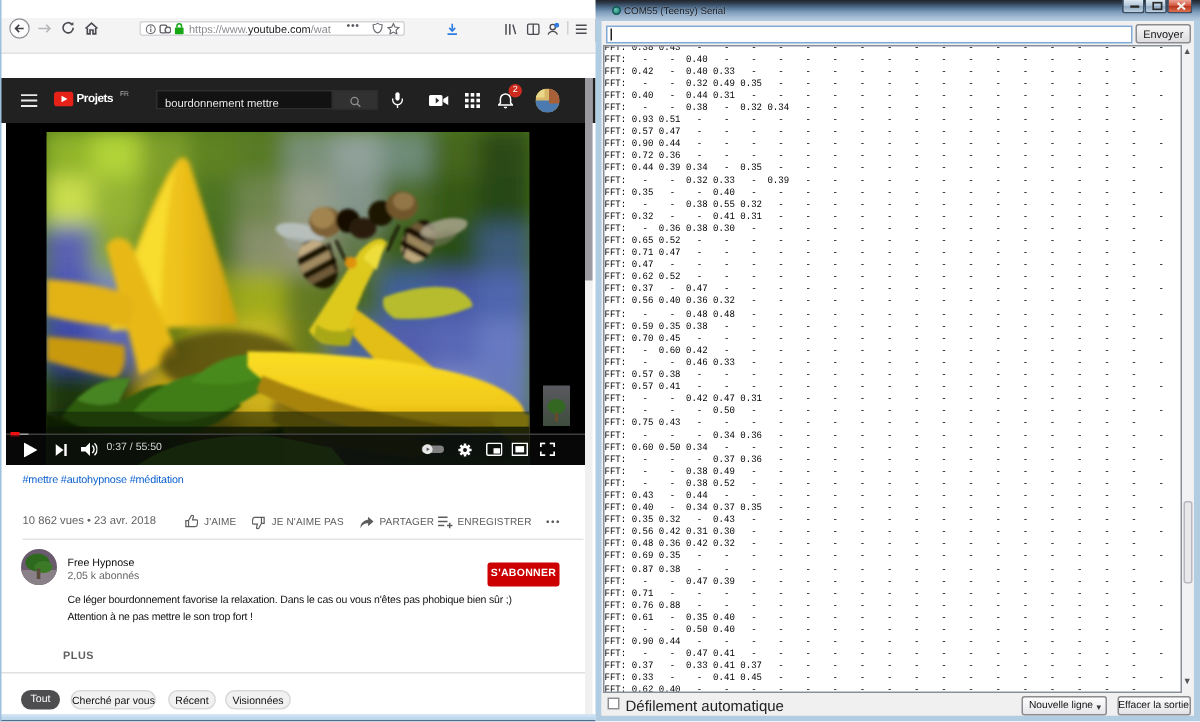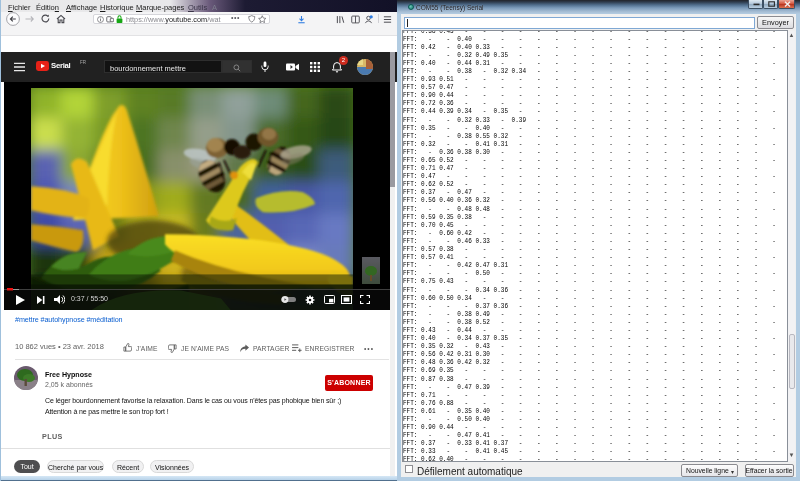--- a/index.html
+++ b/index.html
@@ -22,21 +22,21 @@
 
 #ythead{position:absolute;left:0;top:52px;width:397px;height:30px;background:#212121}
 
 #player{position:absolute;left:4px;top:82px;width:386px;height:228px;background:#000}
 
 .hash{position:absolute;left:15px;top:314.5px;font-size:7.2px;color:#0b5fd0;letter-spacing:-0.1px}
 #vtitle{position:absolute;left:15px;top:325px;font-size:8.8px;color:#0d0d0d;letter-spacing:-0.05px}
 #vmeta{position:absolute;left:15px;top:342px;font-size:7.5px;color:#616161}
 .actlbl{position:absolute;top:344.5px;font-size:6.7px;color:#5c5c5c;letter-spacing:.1px}
 #divider1{position:absolute;left:15px;top:359px;width:374px;height:1px;background:#e3e3e3}
-#chname{position:absolute;left:45px;top:371px;font-size:7.1px;font-weight:bold;color:#0a0a0a}
+#chname{position:absolute;left:45px;top:371px;font-size:7.1px;font-weight:normal;color:#0a0a0a}
 #chsub{position:absolute;left:45px;top:381px;font-size:7px;color:#666}
 #subbtn{position:absolute;left:325px;top:375px;width:48px;height:16px;background:#c00;color:#fff;font-size:7px;font-weight:bold;text-align:center;line-height:16px;border-radius:2px;letter-spacing:.2px}
 .desc{position:absolute;left:45px;font-size:7px;color:#111;letter-spacing:-0.12px}
 #plus{position:absolute;left:42px;top:431.5px;font-size:7.2px;font-weight:bold;color:#606060;letter-spacing:.4px}
 #divider2{position:absolute;left:0px;top:448px;width:390px;height:1px;background:#e0e0e0}
 .chip{position:absolute;top:459.5px;height:13.5px;border-radius:7px;font-size:7px;line-height:13.5px;text-align:center;color:#111;white-space:nowrap}
 .chipl{background:#f1f1f2;border:1px solid #d9d9d9}
 
 #bscroll{position:absolute;left:390px;top:52px;width:5px;height:425px;background:#f0f0f0}
 #bthumb{position:absolute;left:390px;top:52px;width:5px;height:135px;background:#9a9aa0}
@@ -66,29 +66,20 @@
 #scheck{position:absolute;left:8px;top:465px;width:8px;height:8px;background:#fff;border:1px solid #8d8d92}
 #schecklbl{position:absolute;left:20px;top:465.5px;font-size:10px;color:#222}
 #scombo{position:absolute;left:284px;top:464px;width:57px;height:13px;background:linear-gradient(#fdfdfd,#e6e6ea);border:1px solid #8b8b90;border-radius:2px;font-size:6.8px;color:#111;line-height:12px;padding-left:4px;white-space:nowrap}
 #scombo:after{content:"▾";position:absolute;right:3px;top:1px;font-size:6px;color:#333}
 #sclear{position:absolute;left:347.5px;top:464px;width:49px;height:13px;background:linear-gradient(#fdfdfd,#e2e2e6);border:1px solid #8b8b90;border-radius:2px;font-size:6.8px;color:#111;text-align:center;line-height:12px;white-space:nowrap}
 </style></head>
 <body>
 <div id="stage">
 
 <div id="browser">
- <div id="menubar">
-  <span class="mi" style="left:8px"><u>F</u>ichier</span>
-  <span class="mi" style="left:36px">Éditio<u>n</u></span>
-  <span class="mi" style="left:66px"><u>A</u>ffichage</span>
-  <span class="mi" style="left:100px"><u>H</u>istorique</span>
-  <span class="mi" style="left:136px"><u>M</u>arque-pages</span>
-  <span class="mi" style="left:188px;color:#3a3448"><u>O</u>utils</span>
-  <span class="mi" style="left:212px;color:#7d7d8d">A</span>
- </div>
  <div id="tabbar">
   <div class="tab" style="left:0;width:62px">
     <svg class="fav" viewBox="0 0 10 10">
             <rect x="0" y="1.6" width="10" height="6.8" rx="2" fill="#e62117"></rect>
             <path d="M4 3.2L7 5L4 6.8z" fill="#fff"></path>
           </svg>
     <span class="tt">(2) Frelon Asiatiq</span>
   </div>
   <div class="tabsep" style="left:62px"></div>
   <div class="tab" style="left:63px;width:62px">
@@ -190,21 +181,21 @@
         </svg>
  </div>
  <div id="ythead">
    <svg style="position:absolute;left:14px;top:9.5px;width:11px;height:10px" viewBox="0 0 11 10">
           <path d="M0 1.4h11M0 5h11M0 8.6h11" stroke="#e8e8e8" stroke-width="1.3"></path>
         </svg>
    <svg style="position:absolute;left:36px;top:9px;width:13px;height:10px" viewBox="0 0 13 10">
           <rect width="13" height="10" rx="2.4" fill="#e62117"></rect>
           <path d="M5 2.8L9 5L5 7.2z" fill="#fff"></path>
         </svg>
-   <span style="position:absolute;left:51px;top:9px;font-size:7.8px;font-weight:bold;color:#fff;letter-spacing:-0.3px">Serial</span>
+   <span style="position:absolute;left:51px;top:9px;font-size:7.8px;font-weight:bold;color:#fff;letter-spacing:-0.3px">Projets</span>
    <span style="position:absolute;left:80px;top:7.5px;font-size:4.5px;color:#aaa">FR</span>
    <div style="position:absolute;left:104px;top:8px;width:118px;height:13px;background:#121212;border:1px solid #2e2e2e">
           <span style="position:absolute;left:5px;top:2.5px;font-size:7.5px;color:#e8e8e8">bourdonnement mettre</span>
         </div>
    <div style="position:absolute;left:222px;top:8px;width:30px;height:13px;background:#313131;border:1px solid #2e2e2e">
      <svg style="position:absolute;left:10px;top:2.5px;width:8px;height:8px" viewBox="0 0 10 10">
             <circle cx="4.2" cy="4.2" r="3" fill="none" stroke="#8f8f8f" stroke-width="1.1"></circle>
             <path d="M6.4 6.4L9 9" stroke="#8f8f8f" stroke-width="1.1"></path>
           </svg>
    </div>

